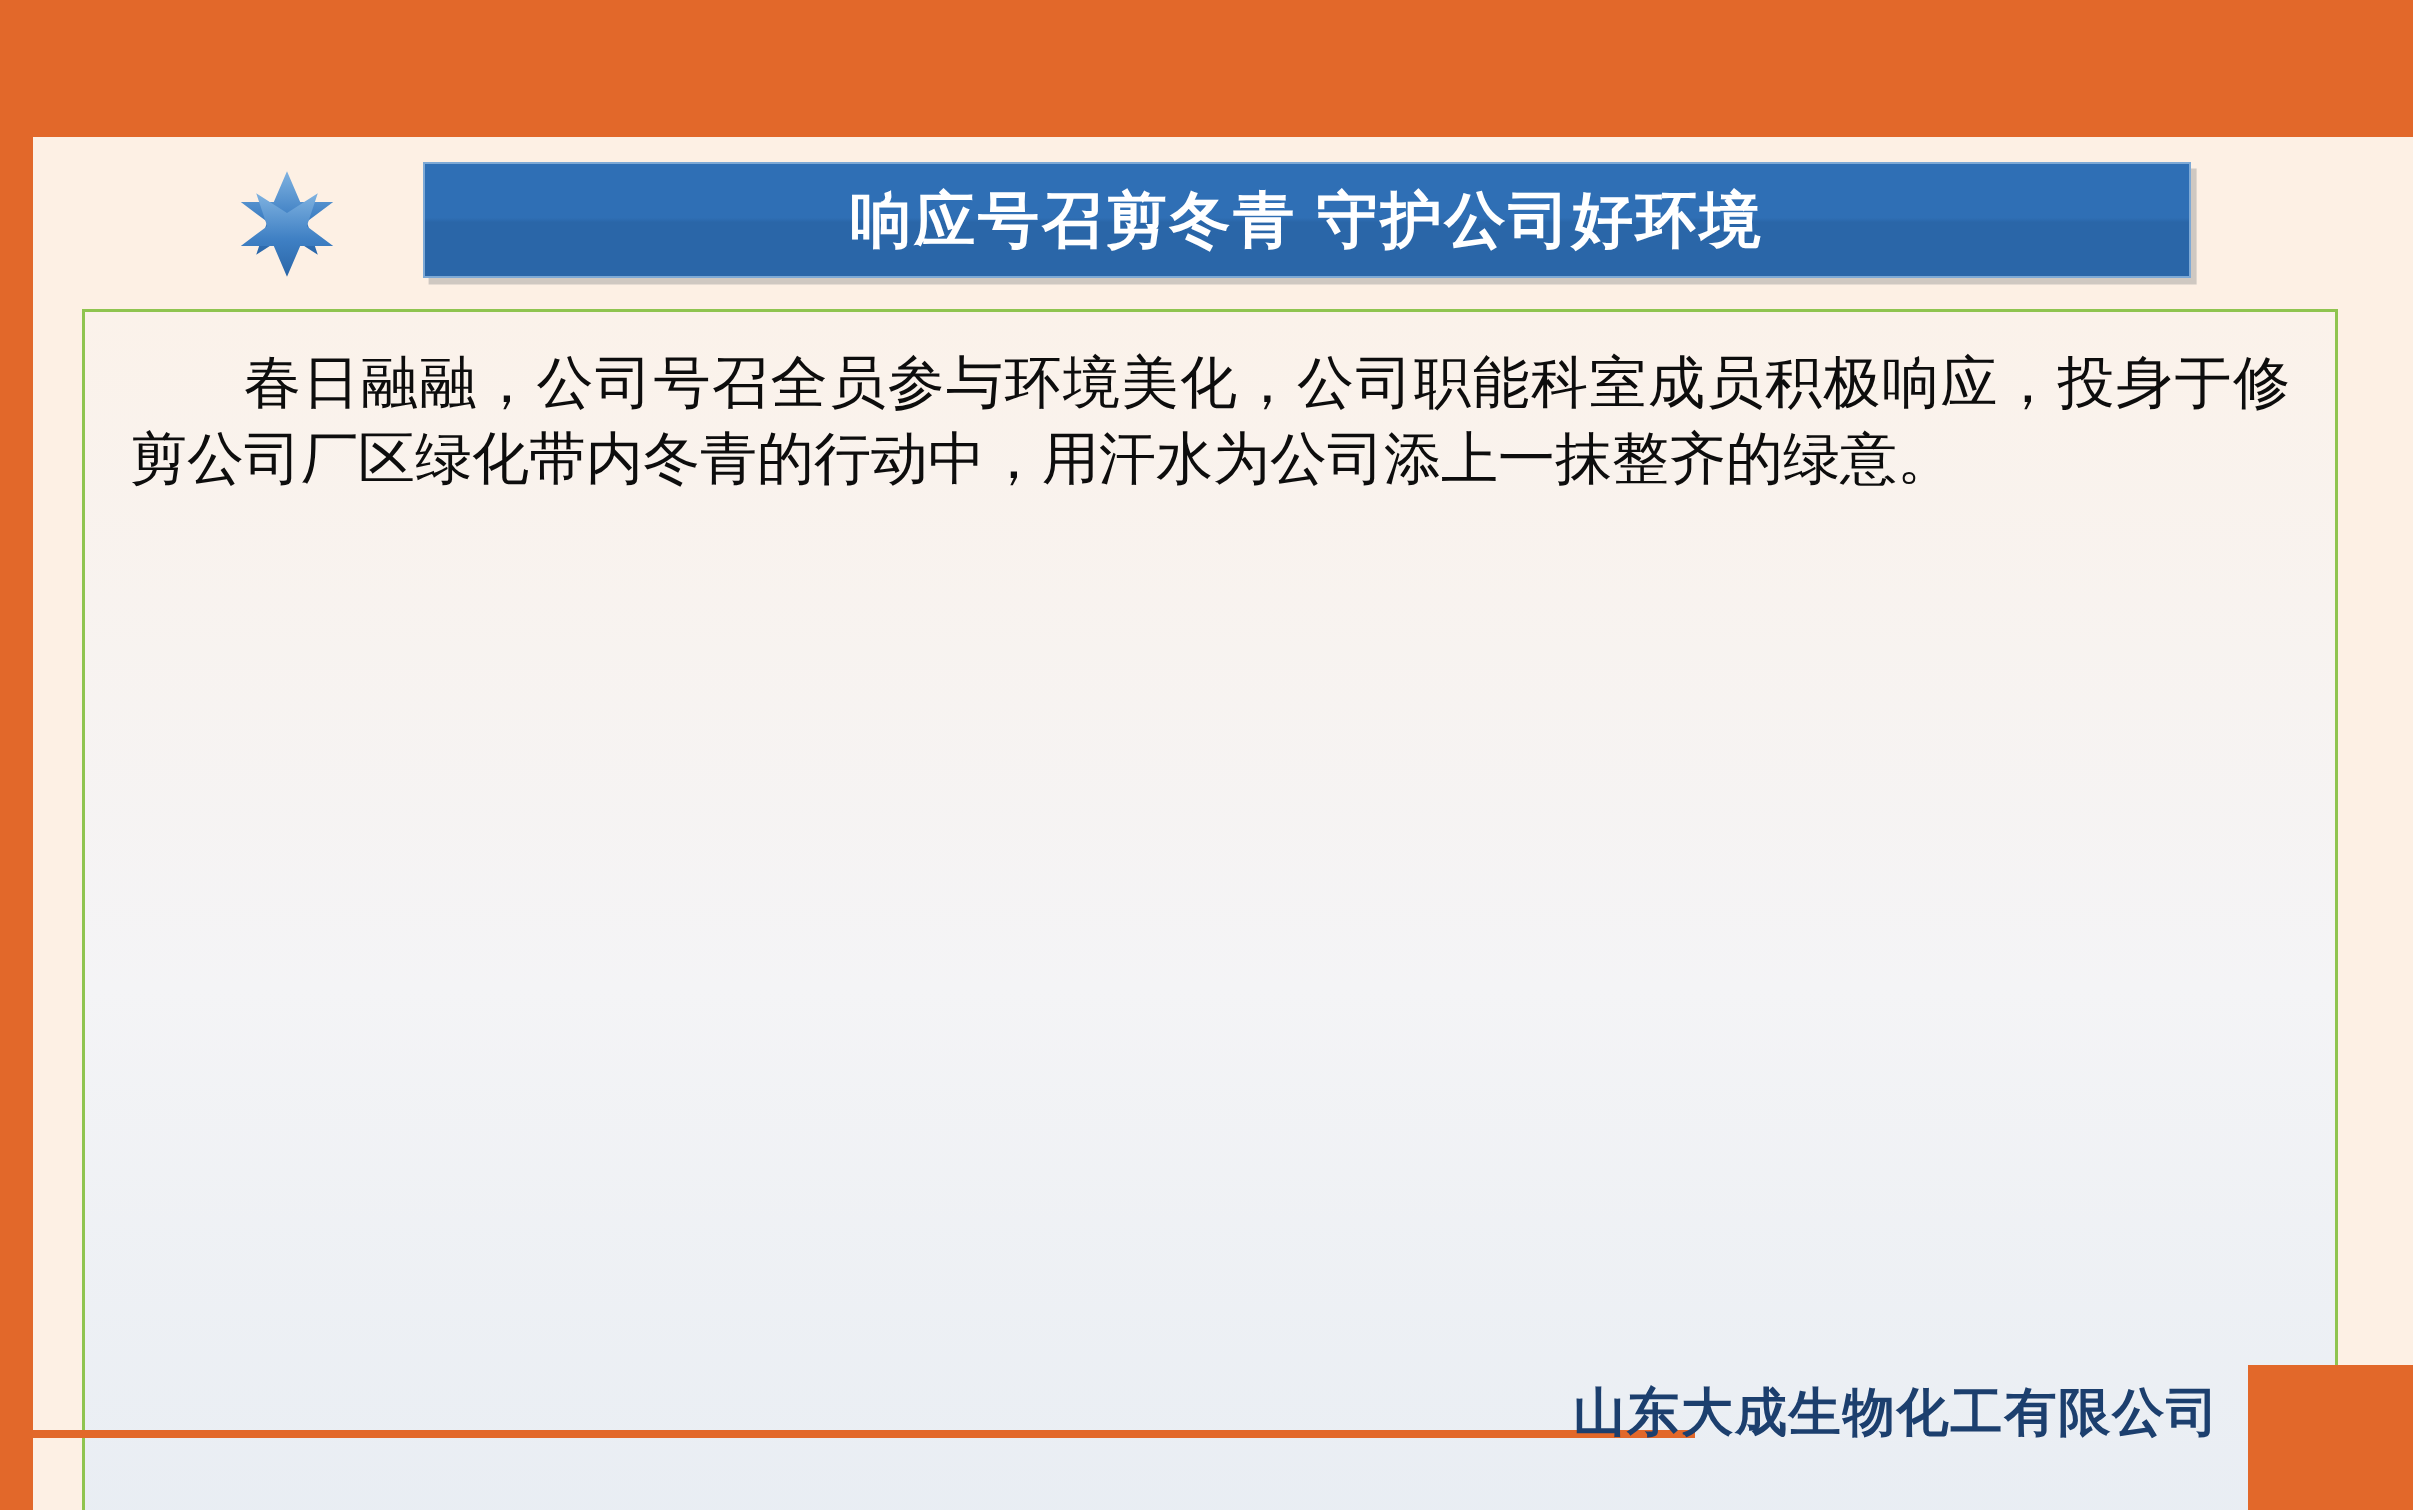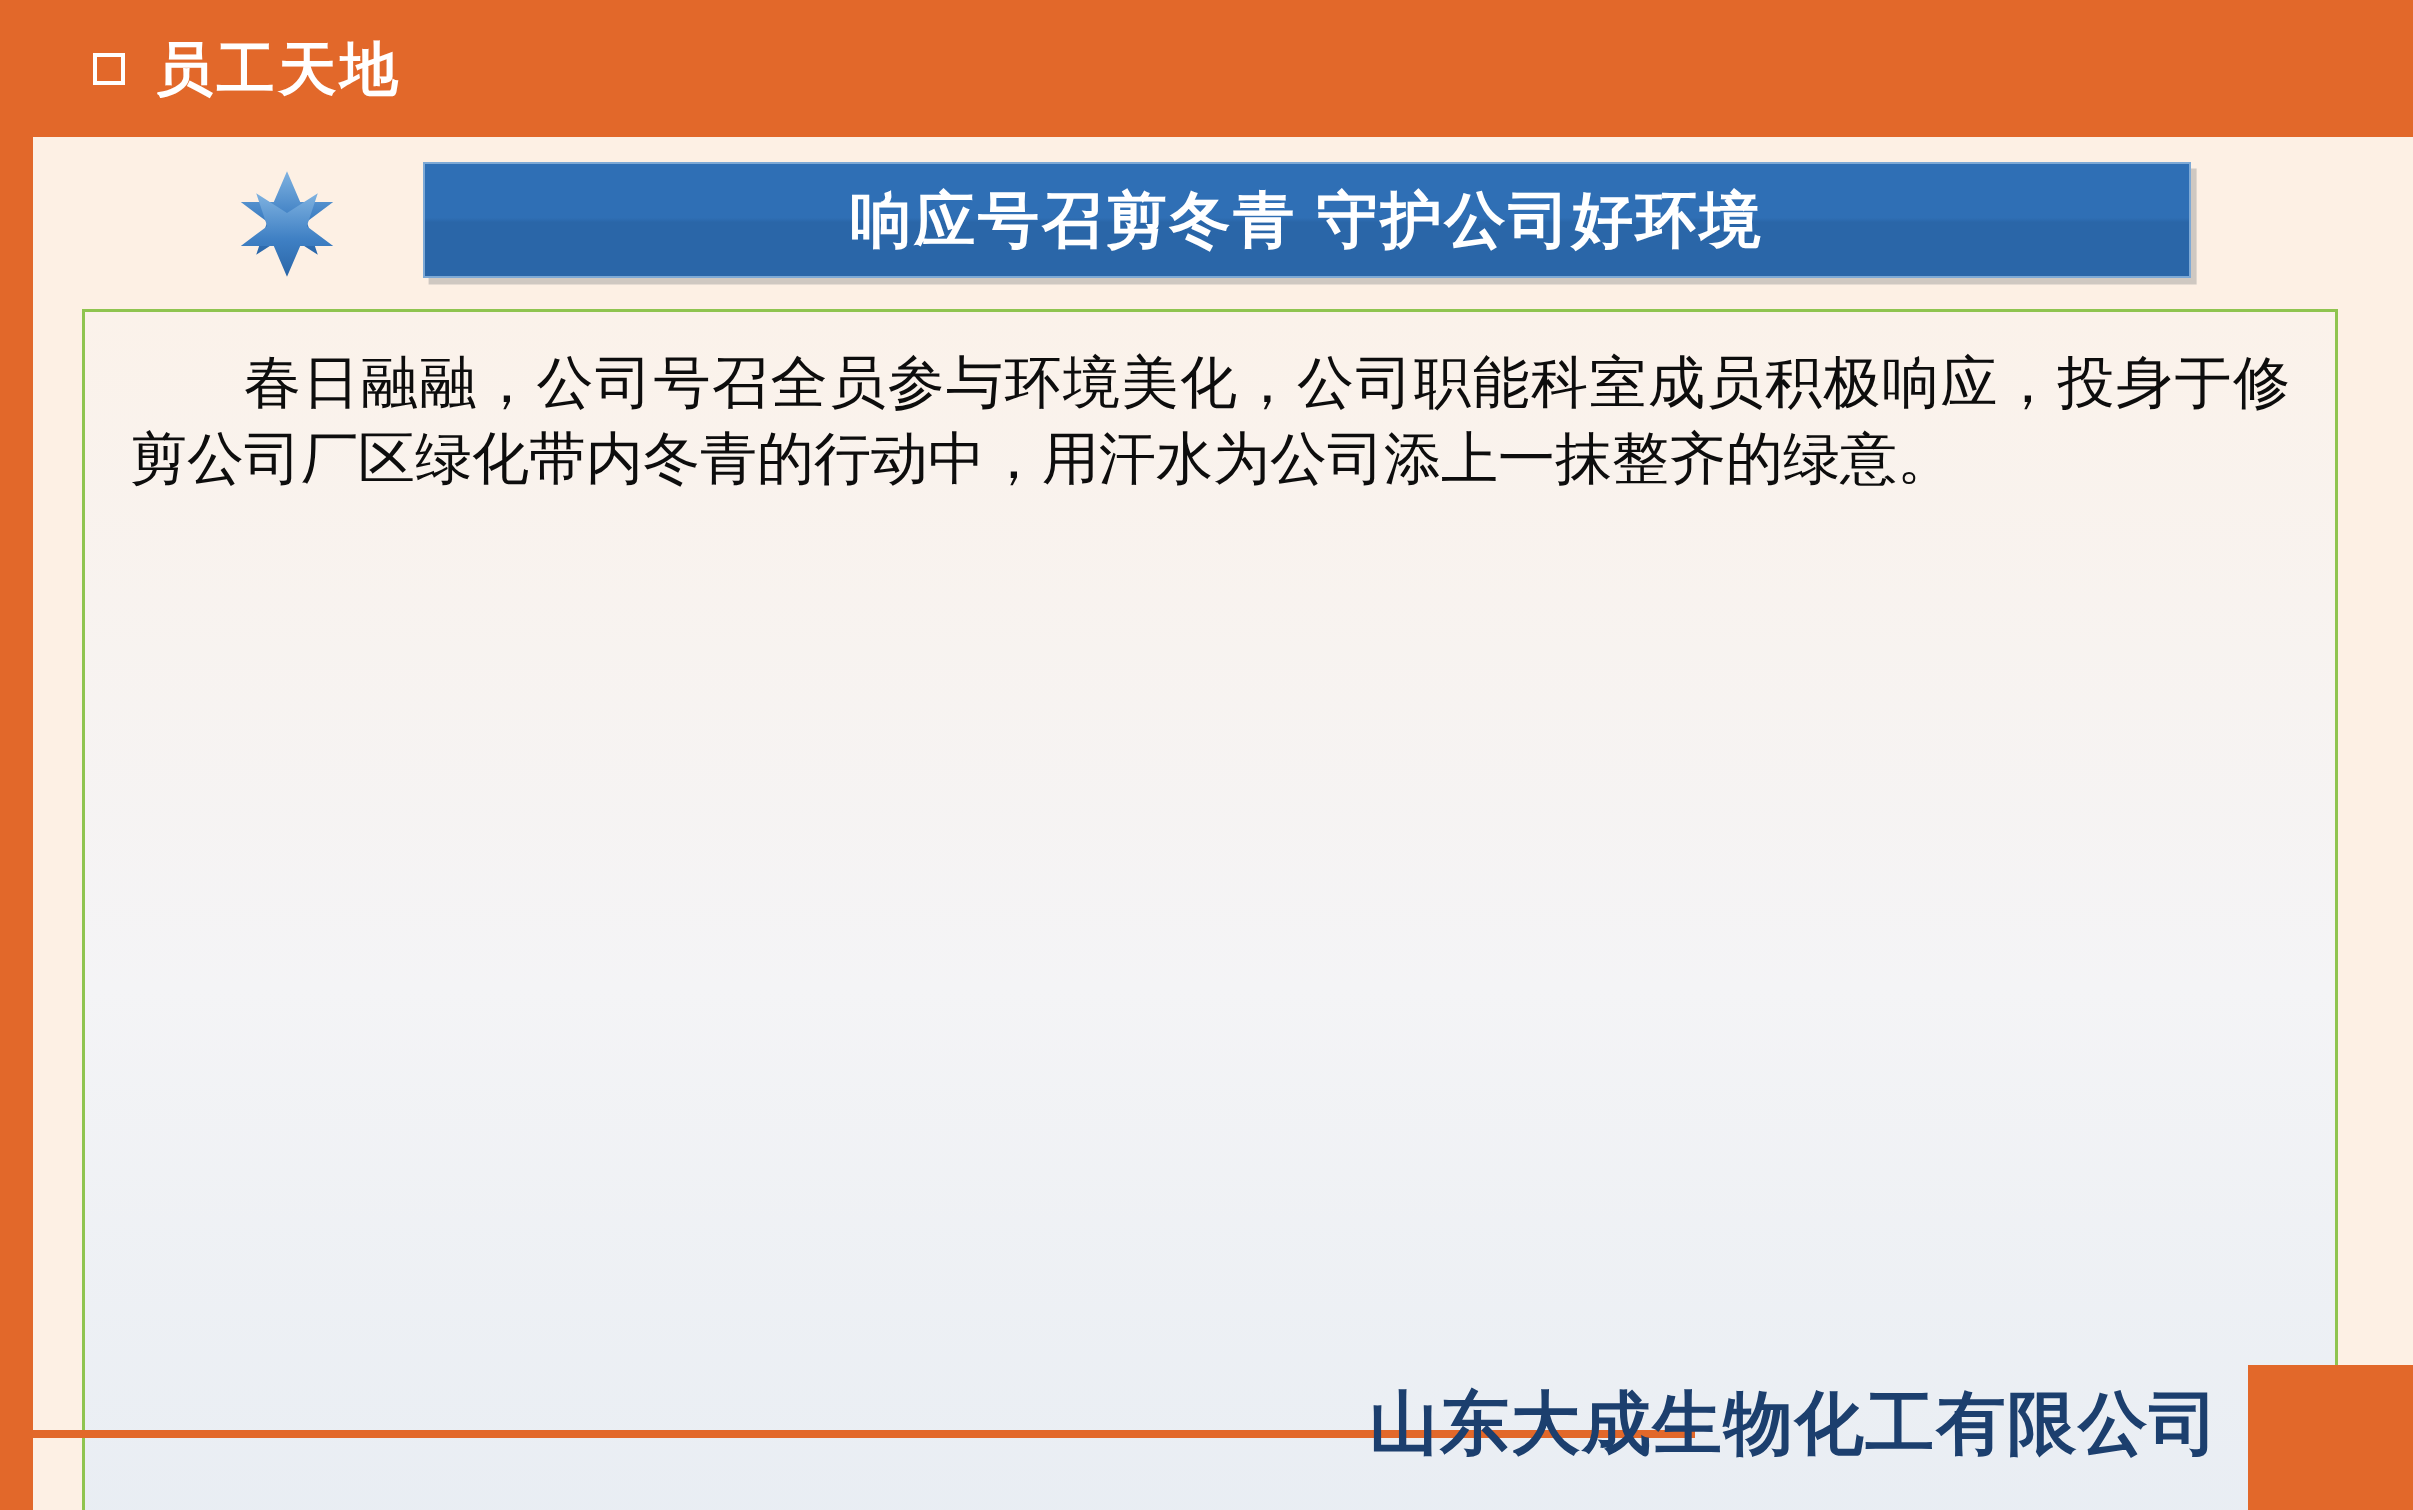--- a/index.html
+++ b/index.html
@@ -138,21 +138,21 @@
     left: 33px;
     top: 1430px;
     width: 1662px;
     height: 8.4px;
     background: #e2682a;
   }
   .footer-company {
     position: absolute;
     right: 193px;
     top: 1378px;
-    font-size: 69px;
+    font-size: 52px;
     font-weight: 700;
     color: #1c3f6e;
     letter-spacing: 1.9px;
     white-space: nowrap;
   }
   .footer-block {
     position: absolute;
     right: 0;
     top: 1365px;
     width: 165px;
@@ -162,24 +162,20 @@
 </style>
 </head>
 <body>
 
 <div class="page">
 
   <div class="top-band"></div>
   <div class="left-band"></div>
   <div class="content-bg"></div>
 
-  <div class="header">
-    <span class="header-marker"></span>
-    <span class="header-title">员工天地</span>
-  </div>
 
   <div class="title-row">
     <span class="star">
       <svg viewBox="0 0 100 100" width="110" height="110" aria-hidden="true">
         <defs>
           <linearGradient id="starGrad" x1="0" y1="0" x2="0" y2="1">
             <stop offset="0%" stop-color="#7fb2e0"></stop>
             <stop offset="55%" stop-color="#3f80c4"></stop>
             <stop offset="100%" stop-color="#2a66a8"></stop>
           </linearGradient>

